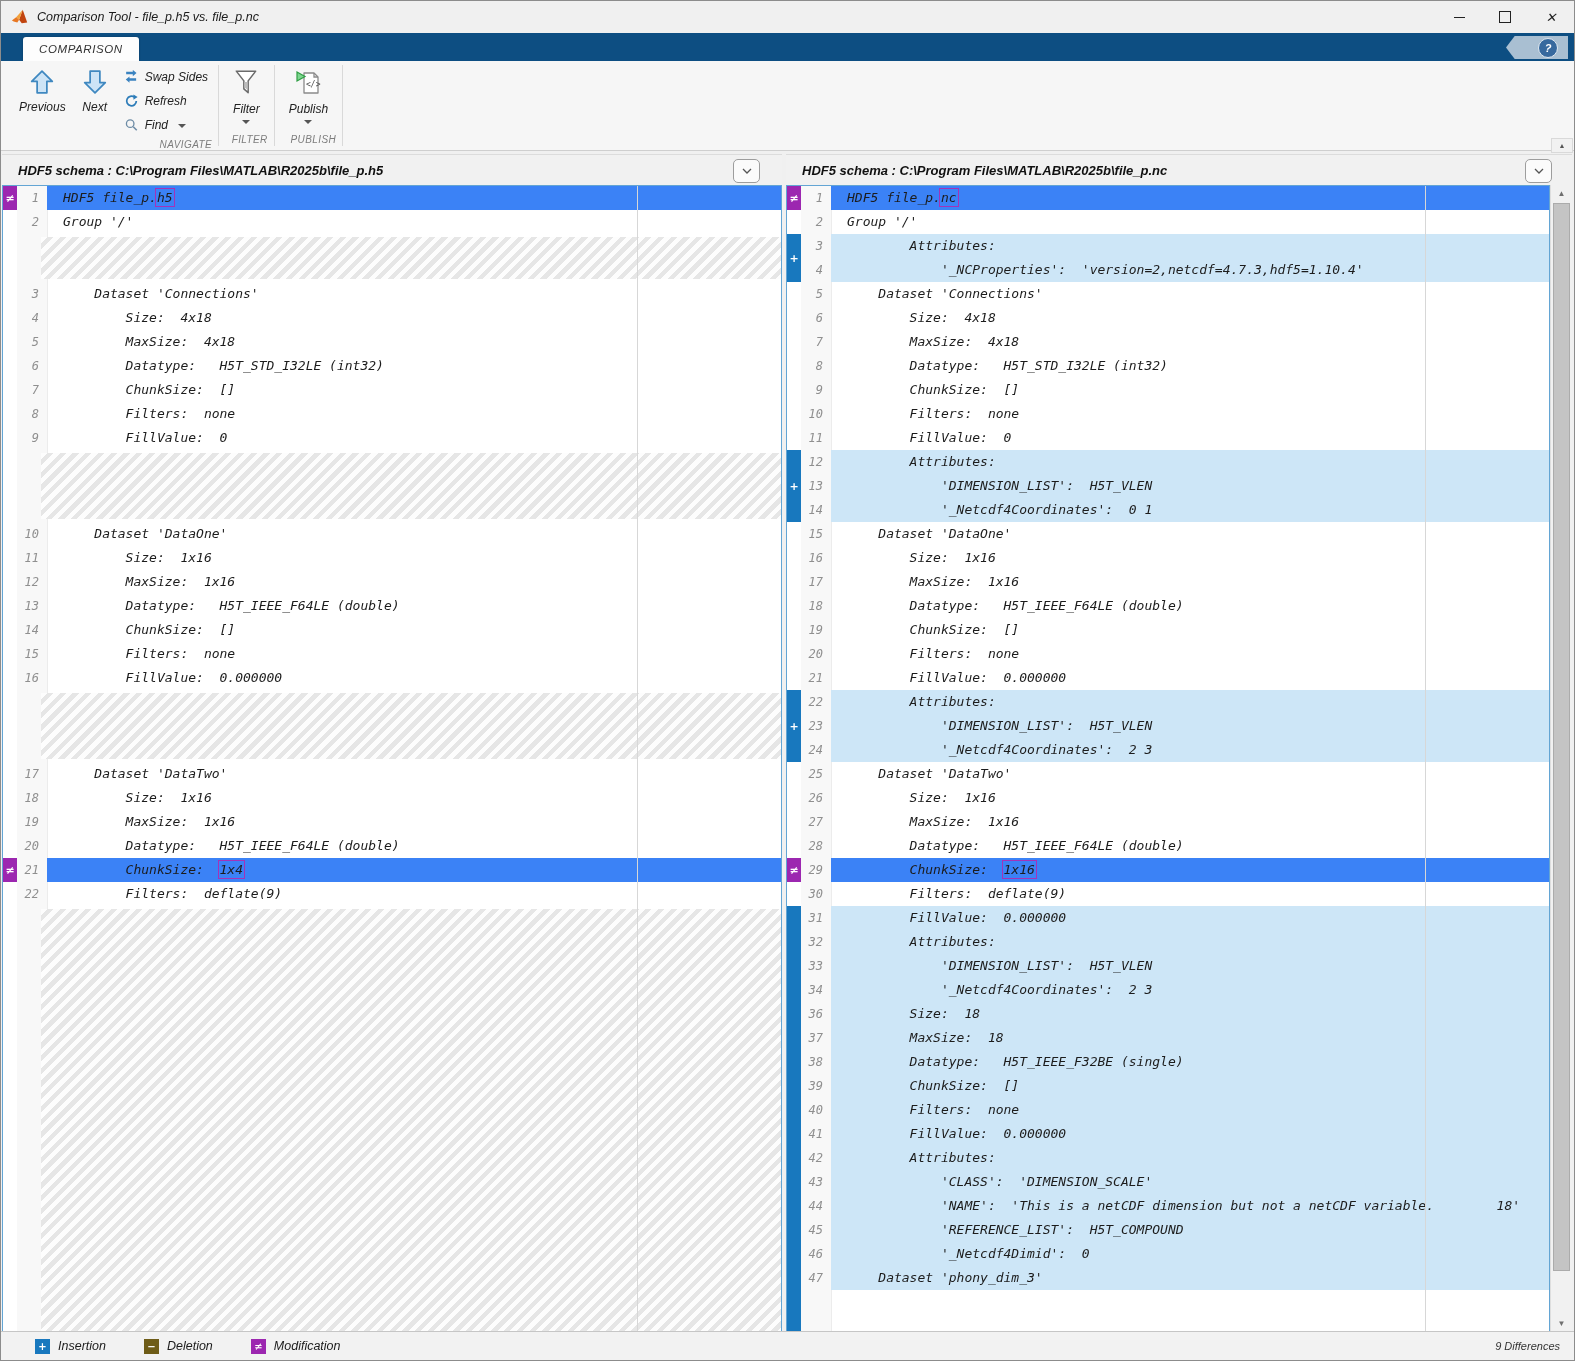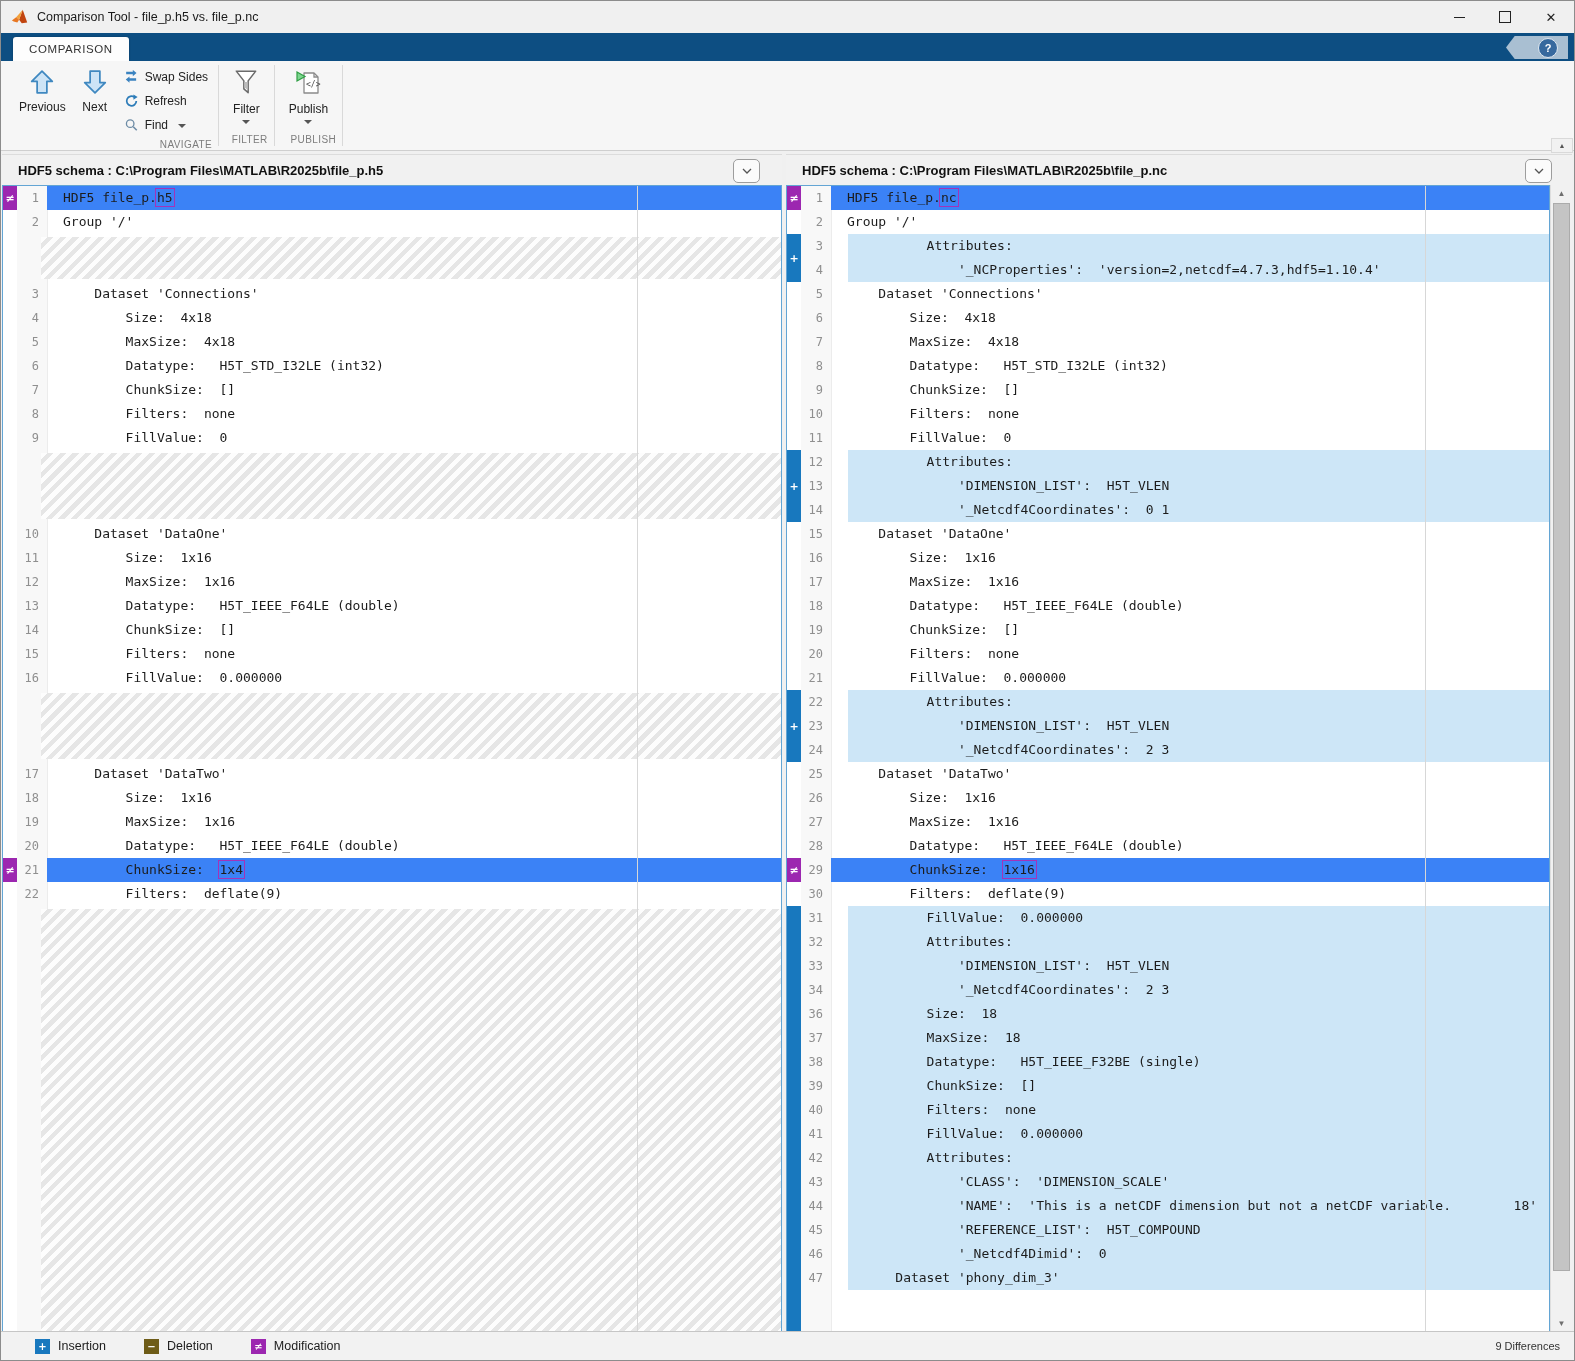--- a/index.html
+++ b/index.html
@@ -1,31 +1,31 @@
 <!DOCTYPE html>
 <html><head>
 <meta charset="utf-8">
 <style>
   html,body{margin:0;padding:0;}
   body{width:1575px;height:1361px;font-family:"Liberation Sans",sans-serif;background:#e9e9e9;}
-  .window{position:relative;width:1575px;height:1361px;background:#f0f0f0;border:1px solid #8c8c8c;box-sizing:border-box;overflow:hidden;}
+  .window{position:relative;width:1575px;height:1361px;background:#f0f0f0;border:1px solid #8c8c8c;box-sizing:border-box;overflow:hidden;font-style:italic;}
 
   
   .titlebar{position:absolute;left:0;top:0;width:100%;height:32px;background:#f0f0f0;display:flex;align-items:center;}
   .titlebar .app-icon{margin-left:10px;width:18px;height:18px;flex:none;}
   .titlebar .title{margin-left:8px;font-size:12.5px;color:#1a1a1a;}
   .win-controls{position:absolute;right:0;top:0;height:32px;display:flex;}
   .win-btn{width:46px;height:32px;display:flex;align-items:center;justify-content:center;color:#222;}
   .glyph-min{width:11px;height:1px;background:#222;display:block;}
   .glyph-max{width:10px;height:10px;border:1px solid #222;display:block;}
   .glyph-close{font-size:13px;line-height:1;}
 
   
   .tabstrip{position:absolute;left:0;top:32px;width:100%;height:28px;background:#0d4e82;}
-  .tab{position:absolute;left:12px;top:4px;height:24px;background:#fdfdfd;border-radius:3px 3px 0 0;padding:0 16px;font-size:11.5px;letter-spacing:.6px;color:#333;display:flex;align-items:center;box-shadow:0 0 2px rgba(0,0,0,.3);}
+  .tab{position:absolute;left:22px;top:4px;height:24px;background:#fdfdfd;border-radius:3px 3px 0 0;padding:0 16px;font-size:11.5px;letter-spacing:.6px;color:#333;display:flex;align-items:center;box-shadow:0 0 2px rgba(0,0,0,.3);}
   .help-wrap{position:absolute;right:6px;top:3px;width:62px;height:23px;background:#a9bfd2;clip-path:polygon(14% 0,100% 0,100% 100%,14% 100%,0 50%);display:flex;align-items:center;justify-content:flex-end;}
   .help-circle{width:18px;height:18px;margin-right:10px;border-radius:50%;background:#37699e;border:1px solid #dfe8f0;color:#fff;font-size:11px;font-weight:bold;display:flex;align-items:center;justify-content:center;}
 
   
   .ribbon{position:absolute;left:0;top:60px;width:100%;height:90px;background:#f6f6f6;border-bottom:1px solid #cfcfcf;box-sizing:border-box;display:flex;}
   .rgroup{display:flex;flex-direction:column;justify-content:space-between;padding:4px 6px 2px 6px;}
   .rgroup .content{display:flex;align-items:flex-start;}
   .rgroup .glabel{text-align:right;font-size:10px;color:#7d7d7d;letter-spacing:.4px;padding:2px 0 3px 0;}
   .rsep{width:1px;background:#d9d9d9;margin:4px 0;}
   .bigbtn{display:flex;flex-direction:column;align-items:center;padding:4px 8px;}
@@ -44,21 +44,21 @@
 
   
   .pane{position:absolute;top:184px;height:1147px;background:#fff;border:1px solid #63a5d4;box-sizing:border-box;overflow:hidden;}
   .numcol-bg{position:absolute;left:14px;top:0;bottom:0;width:30px;background:#f8f8f8;border-right:1px solid #ececec;}
   .margin-line{position:absolute;top:0;bottom:0;width:1px;background:#d7d7d7;z-index:2;}
   .rows{position:relative;}
   .row{display:flex;height:24px;}
   .row .num{flex:none;width:30px;margin-left:14px;box-sizing:border-box;text-align:right;padding-right:8px;font-family:"DejaVu Sans Mono",monospace;font-size:12px;line-height:24px;color:#8f8f8f;}
   .row .code{flex:1;font-family:"DejaVu Sans Mono",monospace;font-size:13px;line-height:24px;white-space:pre;color:#1c1c1c;padding-left:16px;}
   .row.mod .code{background:#3b82f6;}
-  .row.ins .code{background:#cde6f7;margin-left:17px;}
+  .row.ins .code{background:#cde6f7;}
   .box{outline:1px solid #a333b8;outline-offset:1px;}
   .hatch-block{margin-left:38px;position:relative;}
   .hatch-block .hatch-fill{position:absolute;left:0;right:0;top:3px;bottom:3px;background:repeating-linear-gradient(135deg,#fdfdfd 0 4.5px,#e6e6e6 4.5px 9px);}
   .marker{position:absolute;left:0;width:14px;z-index:4;display:flex;align-items:center;justify-content:center;color:#fff;font-weight:bold;font-size:11px;font-family:"DejaVu Sans",sans-serif;}
   .marker.mod{background:#9c27b0;}
   .marker.ins{background:#1878be;}
 
   
   .v-scrollbar{position:absolute;left:1549px;top:184px;width:22px;height:1147px;background:#f1f1f1;border-left:1px solid #dedede;box-sizing:border-box;}
   .sb-btn{position:absolute;left:0;width:21px;height:17px;display:flex;align-items:center;justify-content:center;color:#6f6f6f;font-size:8px;}

